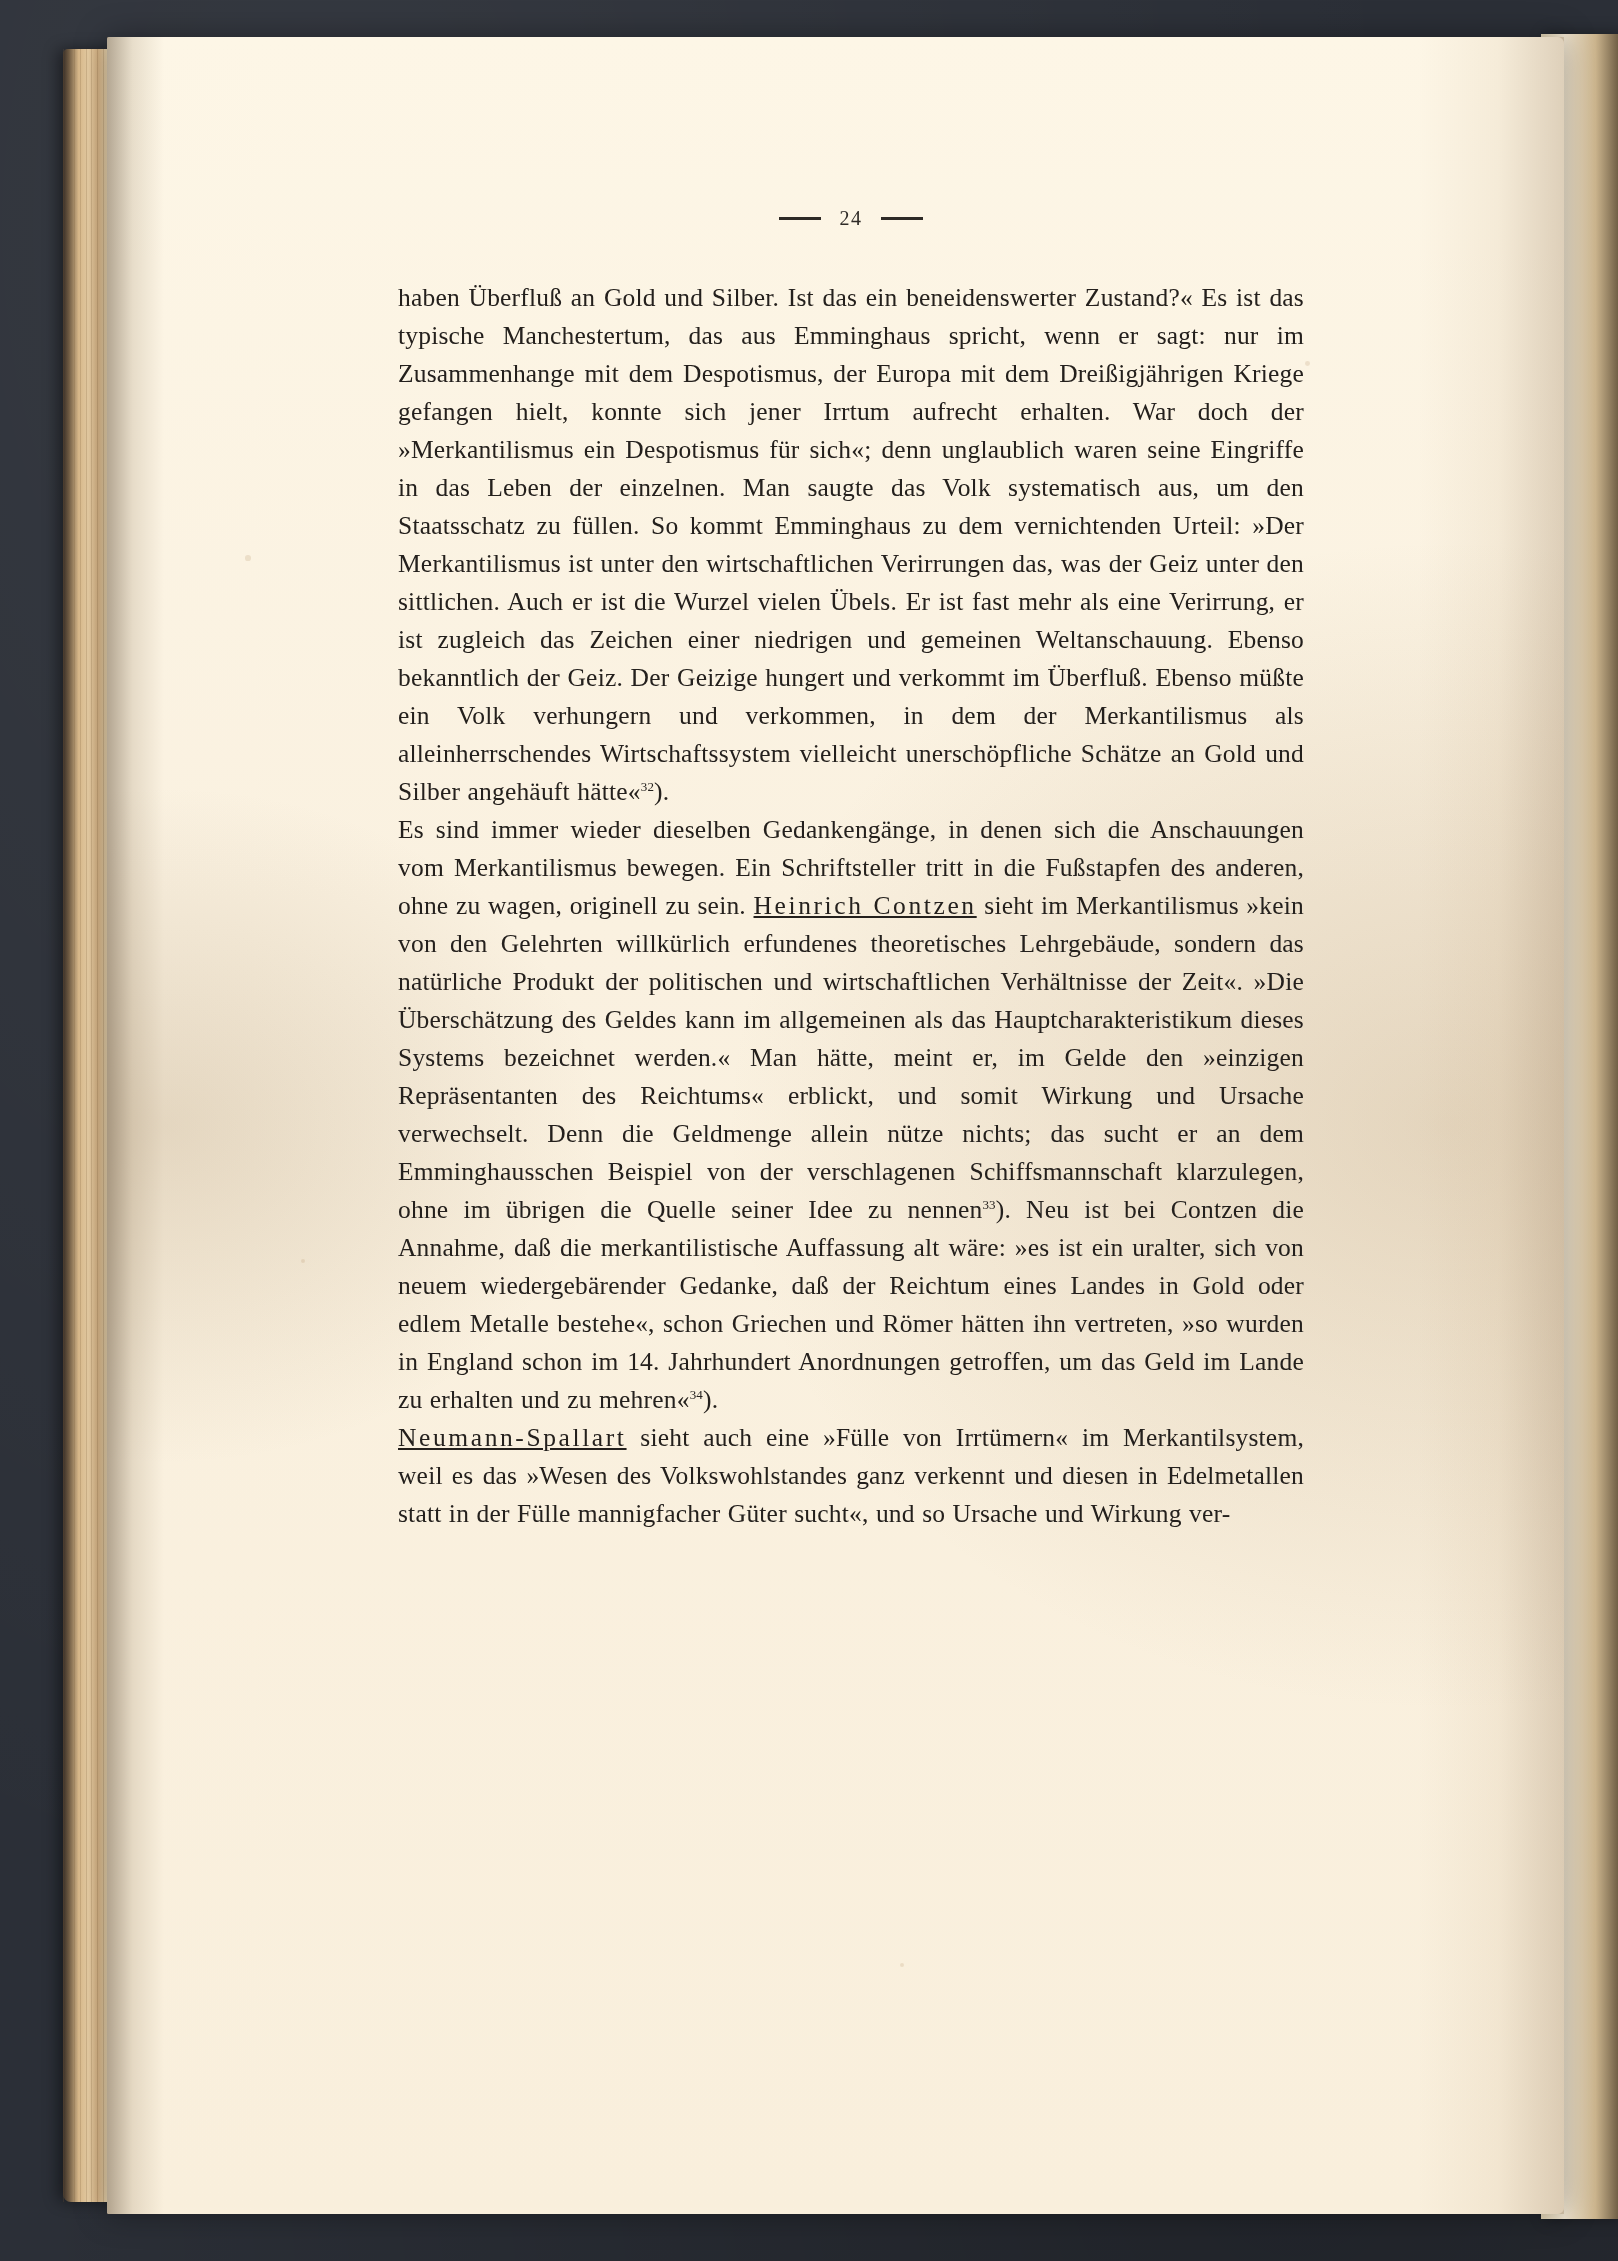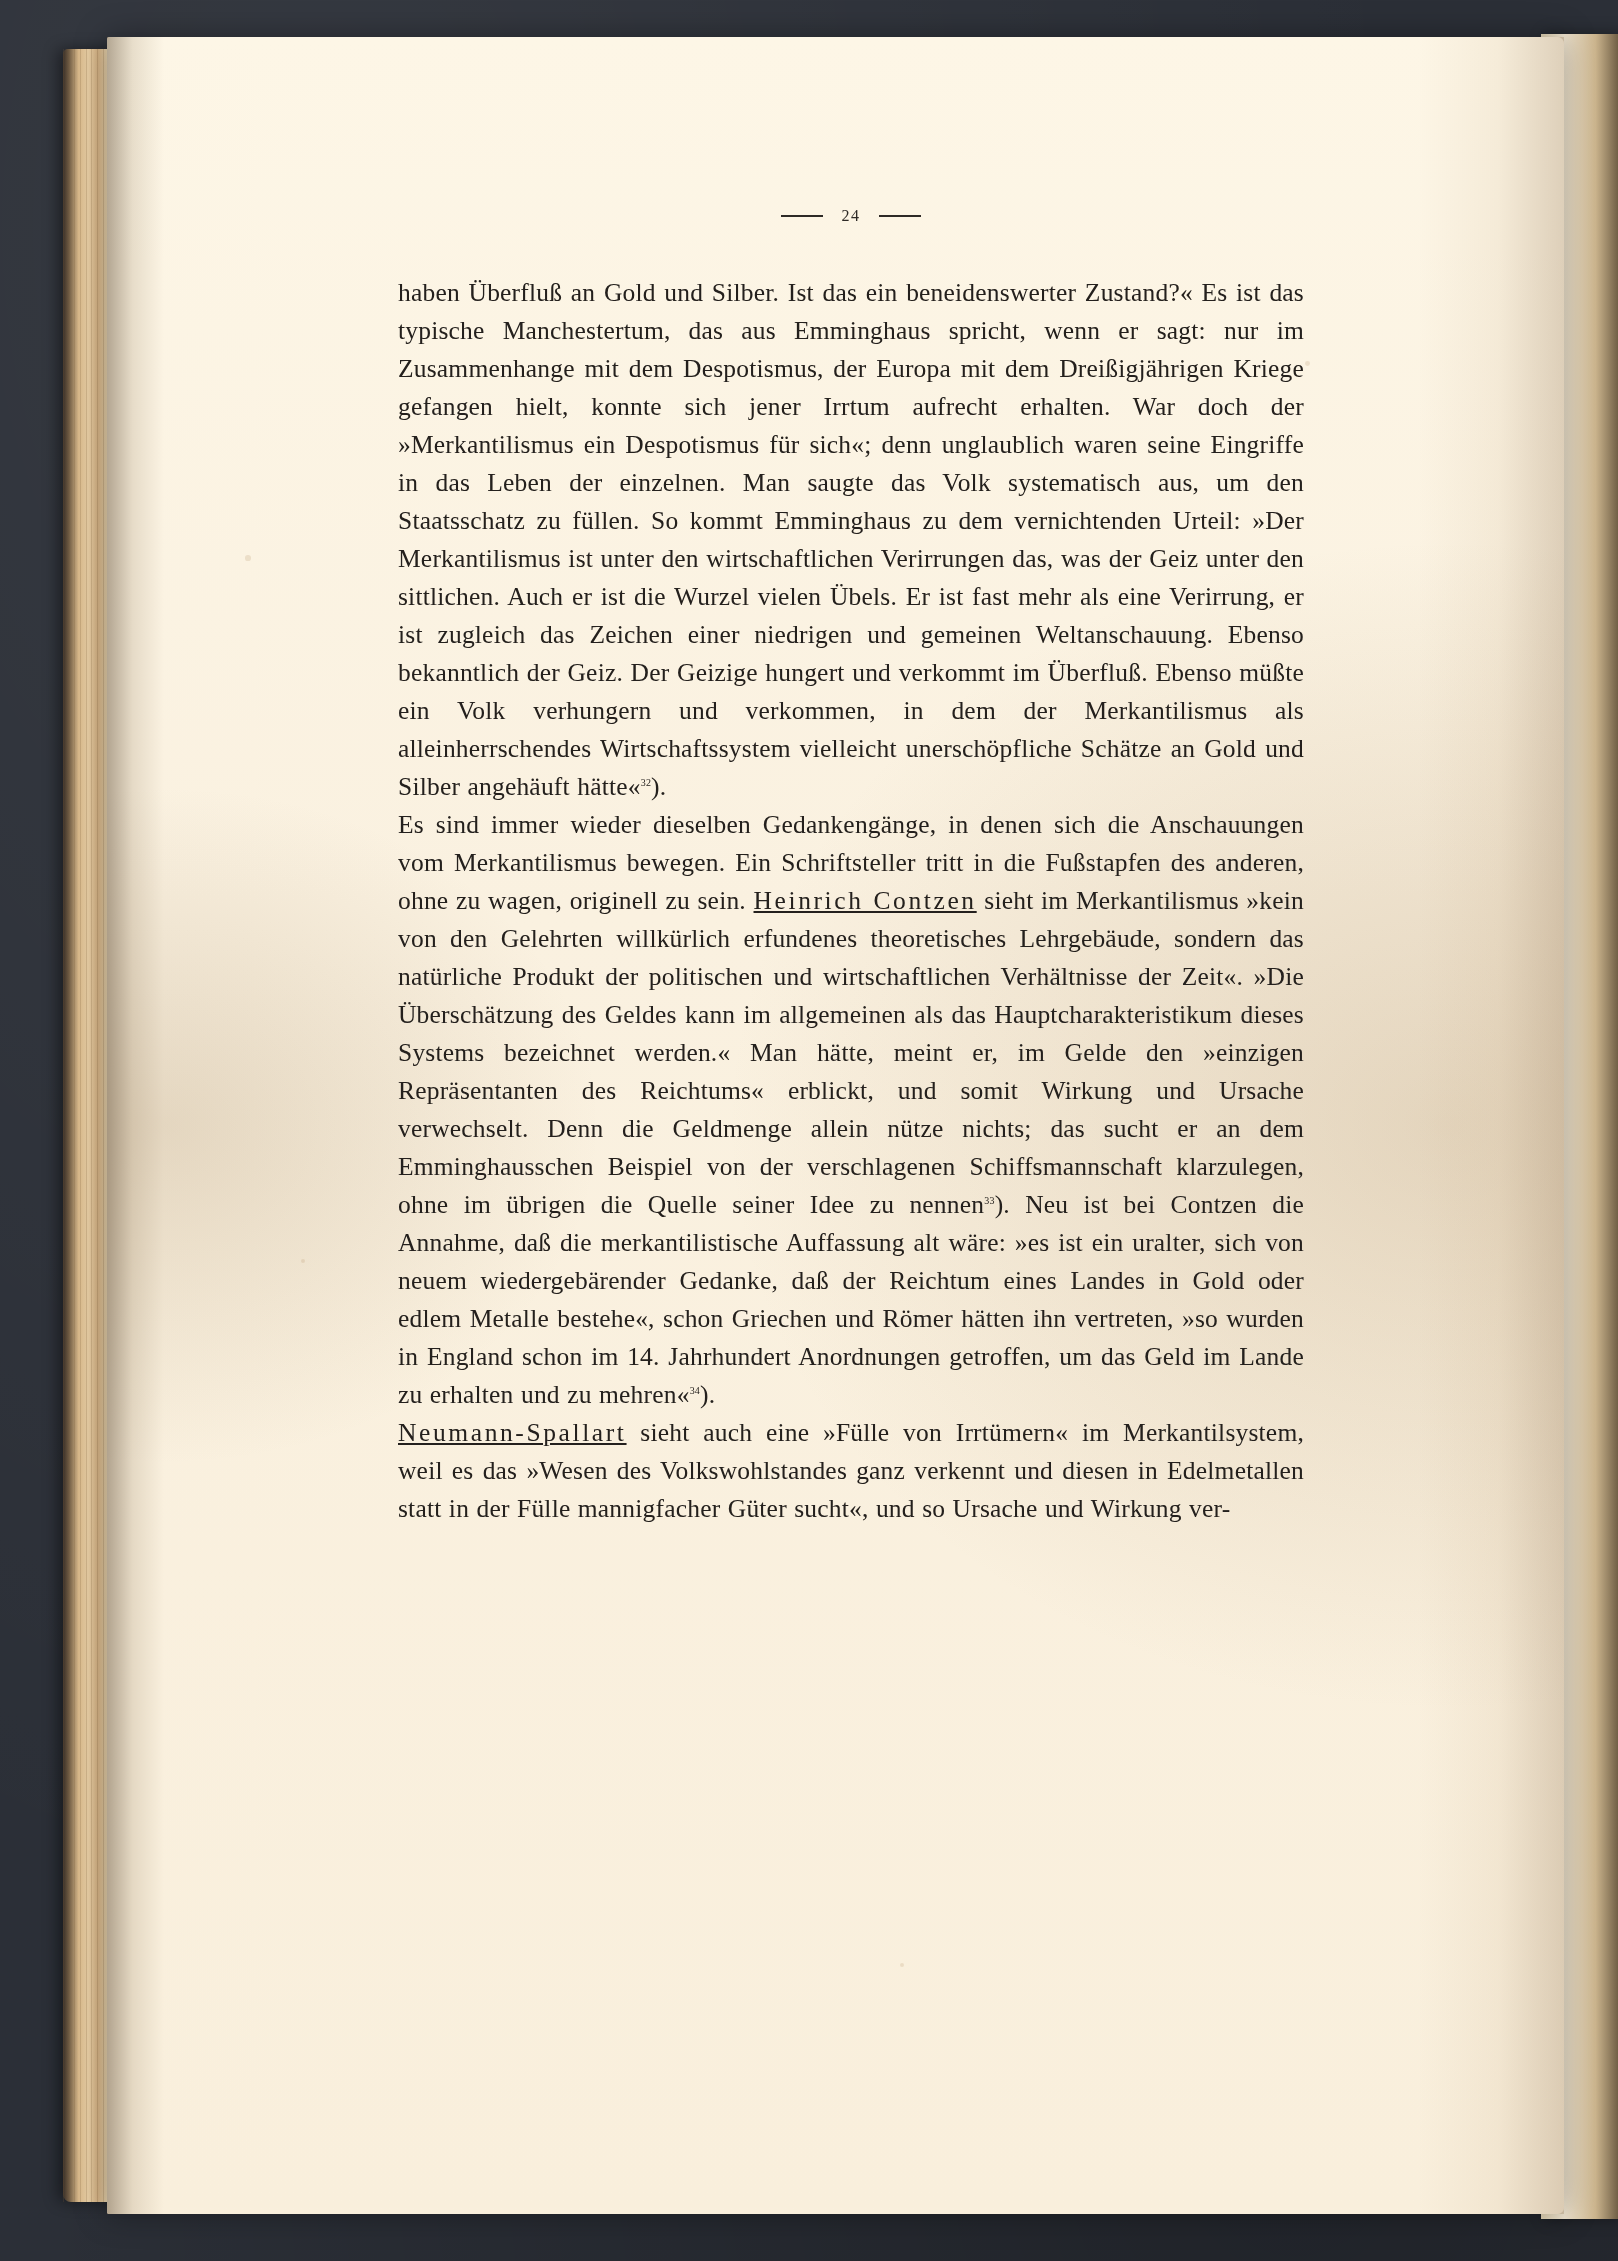--- a/index.html
+++ b/index.html
@@ -118,21 +118,21 @@
     left: 291px;
     top: 170px;
     width: 906px;
   }
 
   .folio {
     display: flex;
     align-items: center;
     justify-content: center;
     gap: 18px;
-    font-size: 16px;
+    font-size: 20px;
     color: #2e2a26;
     letter-spacing: 1.6px;
     margin-bottom: 49px;
   }
   .folio .rule {
     display: inline-block;
     width: 42px;
     height: 2.4px;
     background: #2e2a26;
   }
@@ -151,21 +151,21 @@
     text-indent: 0;
   }
   .indent {
     text-indent: 50px;
   }
   .spaced {
     letter-spacing: 2.6px;
     text-decoration: underline;
   }
   sup {
-    font-size: 10px;
+    font-size: 13px;
     vertical-align: super;
     line-height: 0;
   }
 </style>
 </head>
 <body>
 
 <div class="backdrop"></div>
 
 <div class="book-edge">

